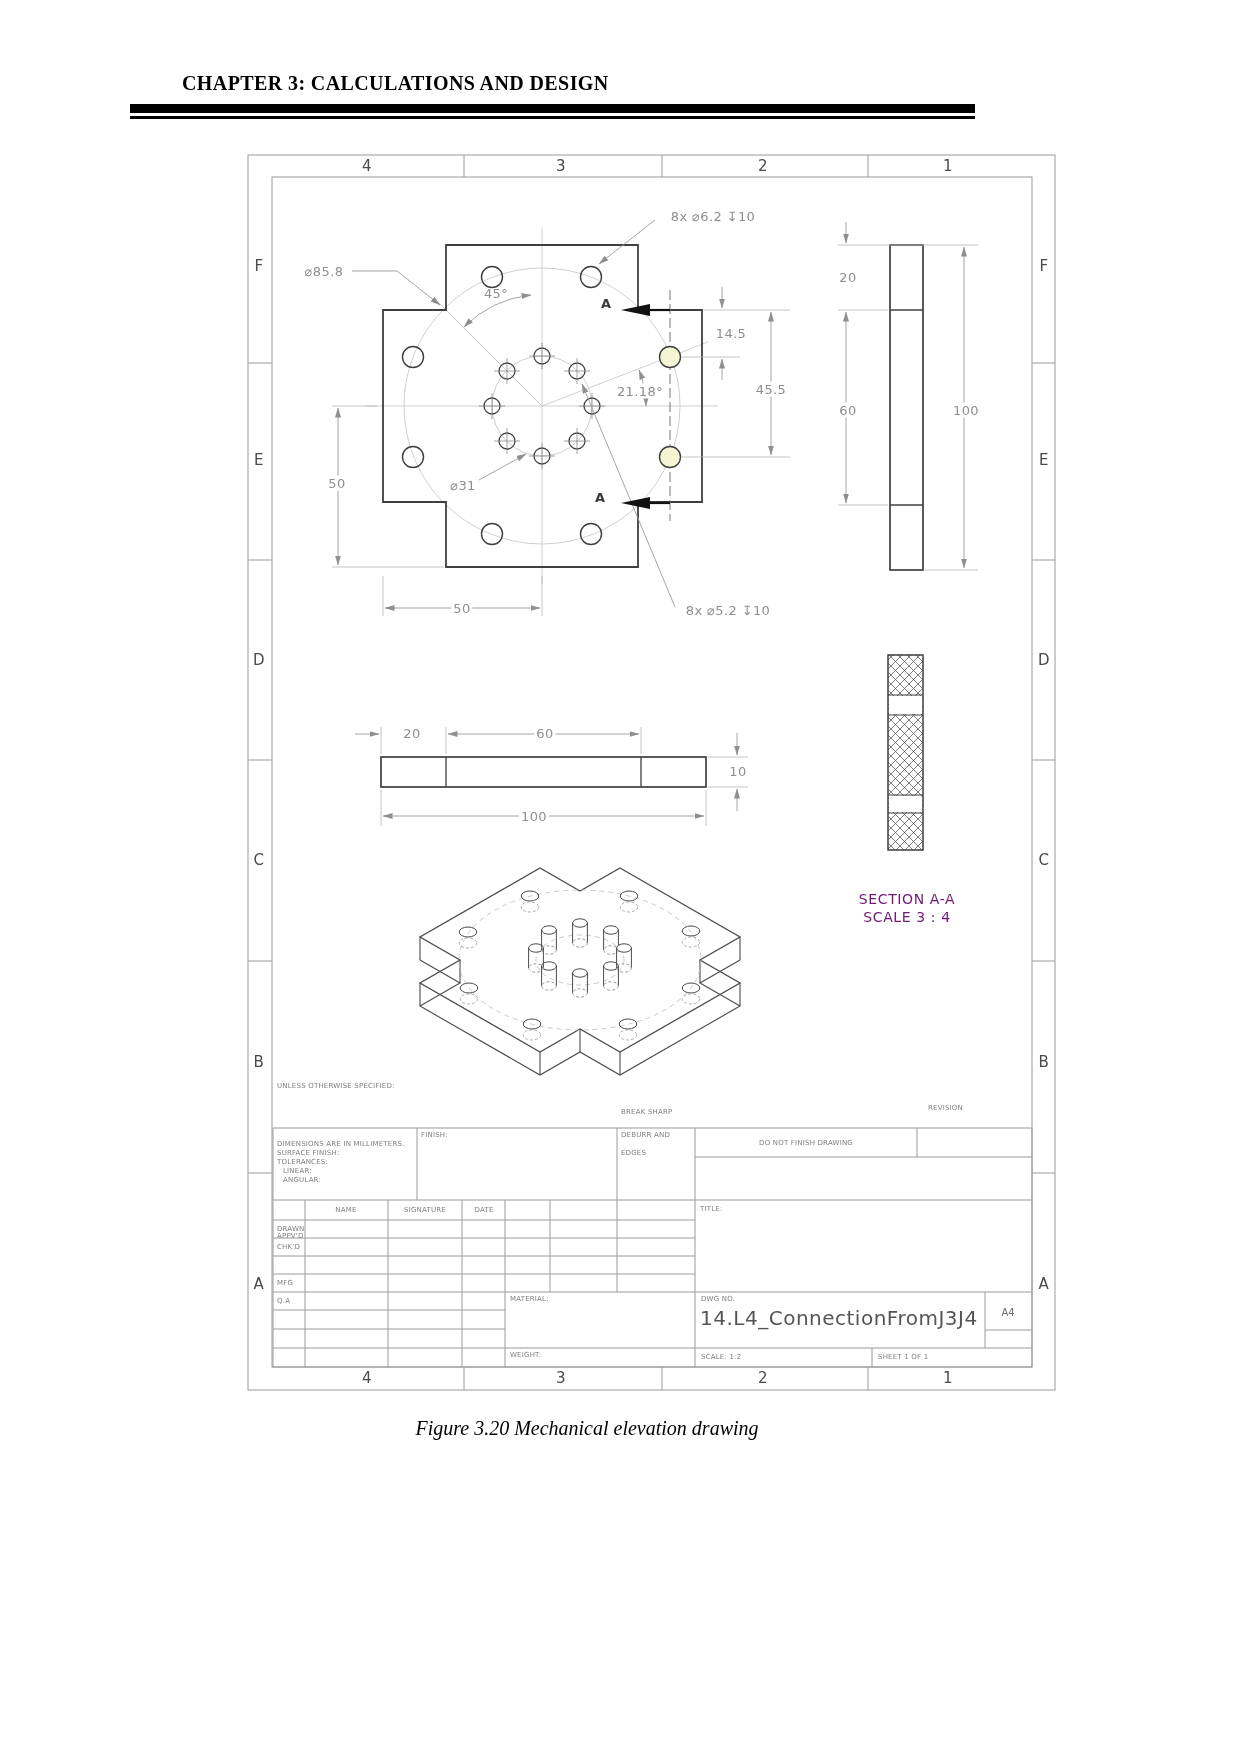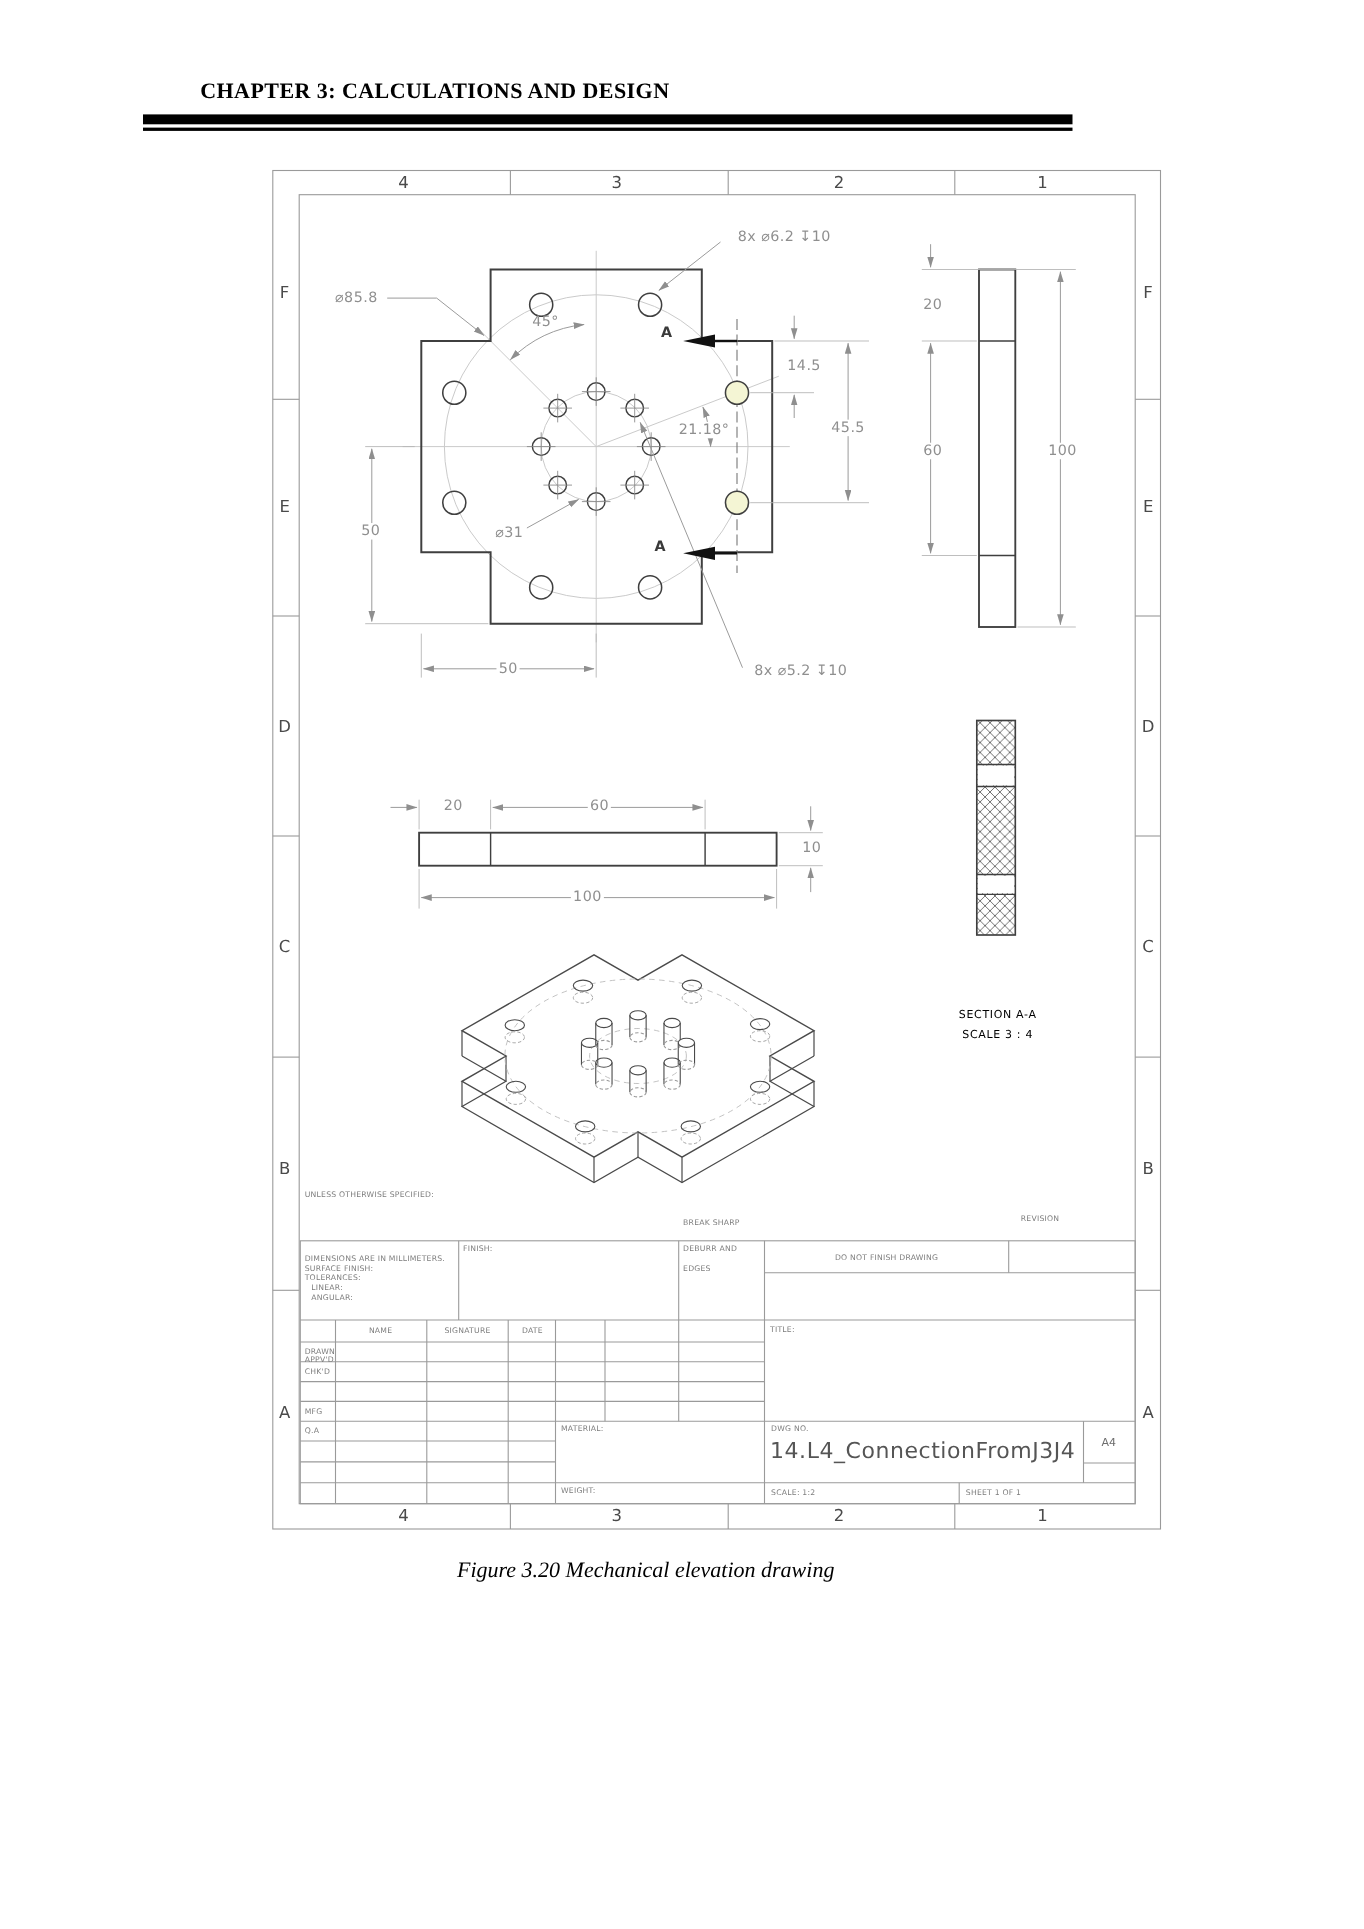--- a/index.html
+++ b/index.html
@@ -10,21 +10,21 @@
   
   .LL{position:absolute;white-space:nowrap;}
   .hdr{font-family:"Liberation Serif","DejaVu Serif",serif;font-weight:bold;font-size:20px;color:#000;letter-spacing:.4px;}
   .rule1{position:absolute;background:#000;}
   .cap{font-family:"Liberation Serif","DejaVu Serif",serif;font-style:italic;font-size:20px;color:#000;}
   .pageno{font-family:"Liberation Serif","DejaVu Serif",serif;font-size:18px;color:#000;}
   .zone{font-size:15px;color:#4a4a4a;letter-spacing:.5px;}
   .dim{font-size:13px;color:#8f8f8f;letter-spacing:.4px;}
   .dim.bg{background:#fff;padding:0 2px;}
   .cutL{font-size:13px;color:#3a3a3a;font-weight:bold;}
-  .sec{font-size:10px;color:#000000;letter-spacing:.6px;margin-top:24px;}
+  .sec{font-size:14px;color:#701a75;letter-spacing:.6px;}
   .tb{font-size:7px;color:#7e7e7e;letter-spacing:.2px;}
   .tb2{font-size:10px;color:#6d6d6d;}
   .dwg{font-size:20px;color:#555;letter-spacing:.5px;}
   svg{position:absolute;left:0;top:0;}
 </style>
 </head>
 <body>
 
 <div id="page">
 

